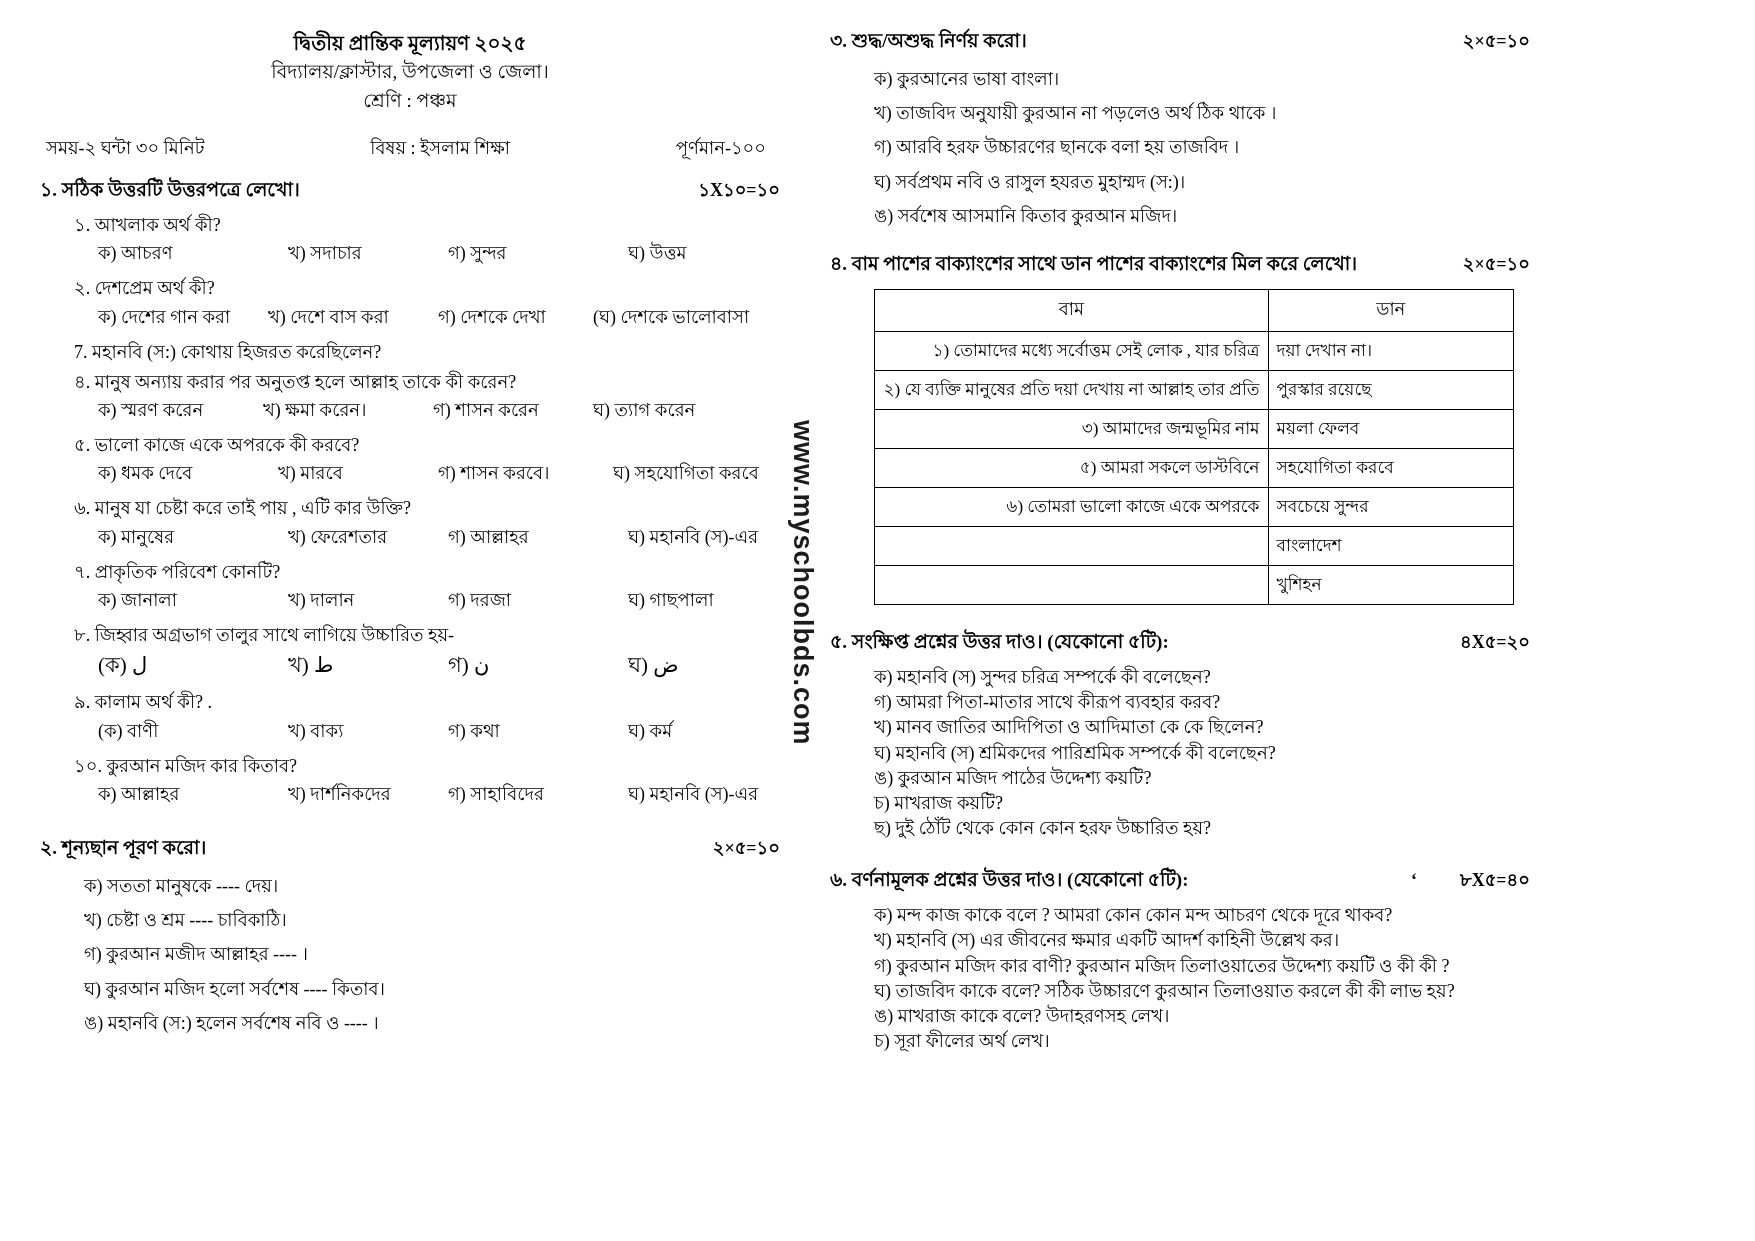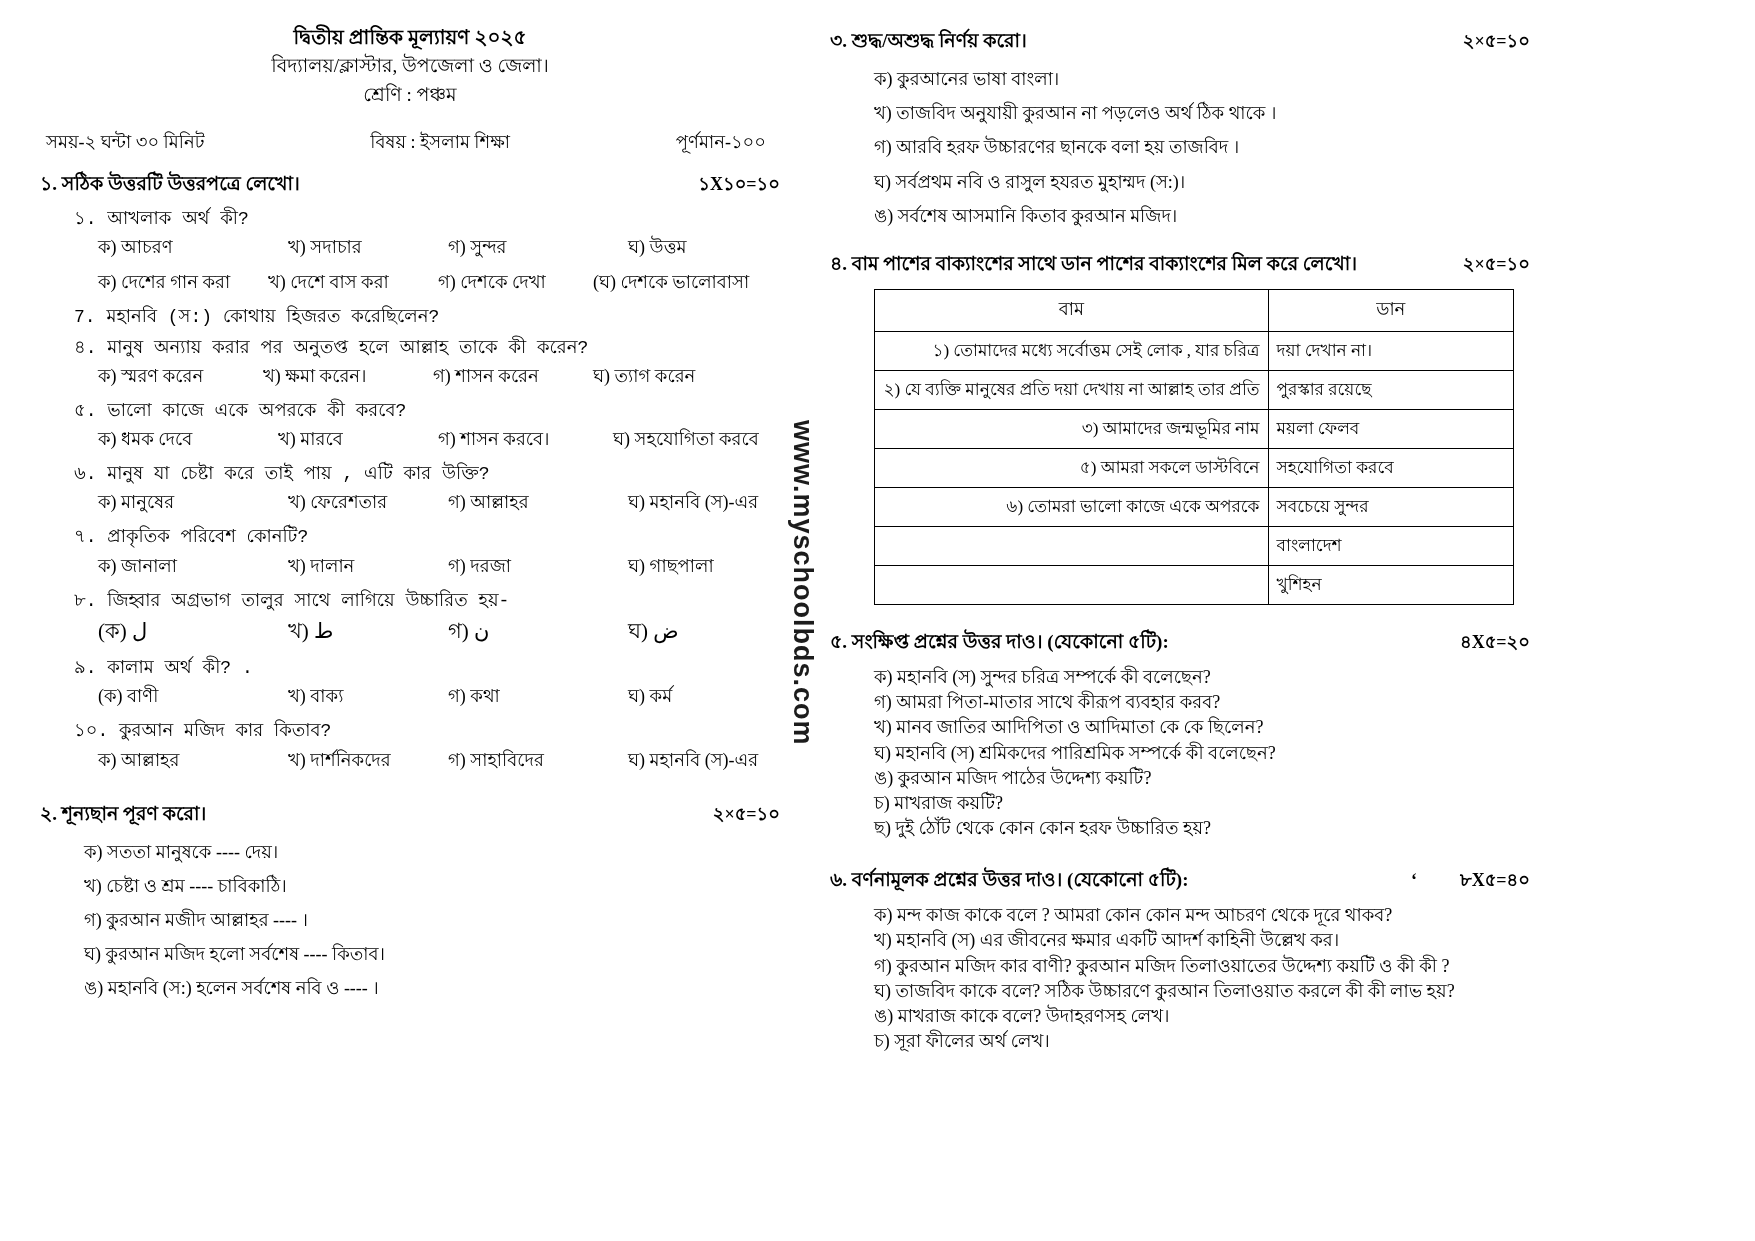--- a/index.html
+++ b/index.html
@@ -16,21 +16,21 @@
     overflow: hidden;
   }
   .page {
     position: relative;
     width: 1755px;
     height: 1241px;
   }
   .col-left {
     position: absolute;
     left: 40px;
-    top: 22px;
+    top: 28px;
     width: 740px;
   }
   .col-right {
     position: absolute;
     left: 830px;
     top: 26px;
     width: 700px;
   }
   .watermark {
     position: absolute;
@@ -73,21 +73,20 @@
     align-items: baseline;
     font-weight: bold;
     font-size: 19px;
     margin-bottom: 6px;
   }
   .qhead .marks { font-weight: bold; font-size: 18px; }
   .qitem {
     font-size: 18px;
     margin: 6px 0 2px 34px;
     line-height: 1.35;
-    font-family: Liberation Mono, monospace;
   }
   .opts {
     margin: 2px 0 4px 58px;
     font-size: 18px;
     display: flex;
   }
   .opts .op { display: inline-block; }
   .sub {
     font-size: 18px;
     margin: 9px 0 0 44px;
@@ -145,20 +144,21 @@
       </div>
 
       <div class="qitem">১. আখলাক অর্থ কী?</div>
       <div class="opts">
         <span class="op" style="width:190px">ক) আচরণ</span>
         <span class="op" style="width:160px">খ) সদাচার</span>
         <span class="op" style="width:180px">গ) সুন্দর</span>
         <span class="op">ঘ) উত্তম</span>
       </div>
 
+      <div class="qitem">২. দেশপ্রেম অর্থ কী?</div>
       <div class="opts">
         <span class="op" style="width:170px">ক) দেশের গান করা</span>
         <span class="op" style="width:170px">খ) দেশে বাস করা</span>
         <span class="op" style="width:155px">গ) দেশকে দেখা</span>
         <span class="op">(ঘ) দেশকে ভালোবাসা</span>
       </div>
 
       <div class="qitem">7. মহানবি (স:) কোথায় হিজরত করেছিলেন?</div>
 
       <div class="qitem">৪. মানুষ অন্যায় করার পর অনুতপ্ত হলে আল্লাহ তাকে কী করেন?</div>

